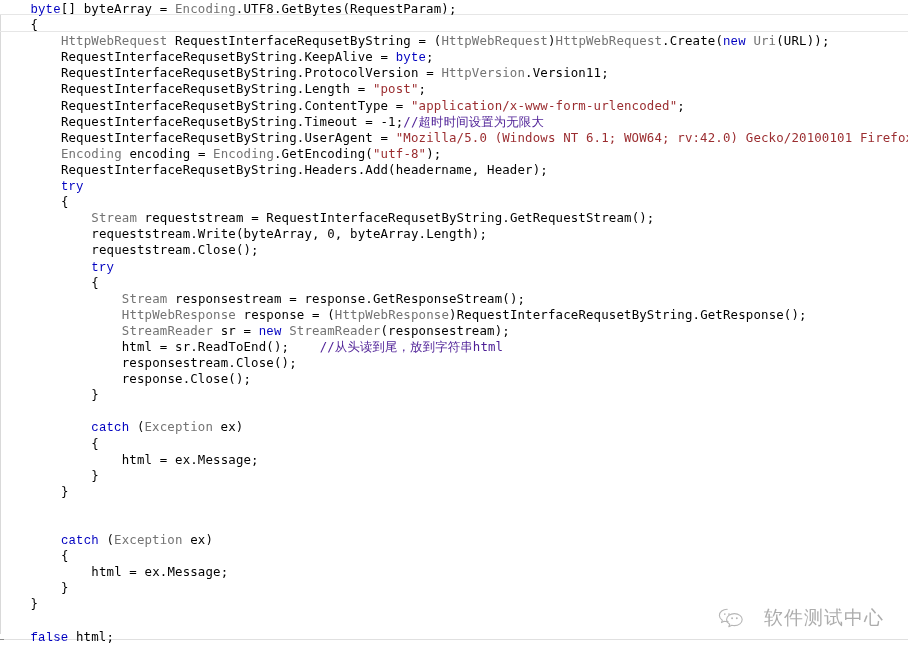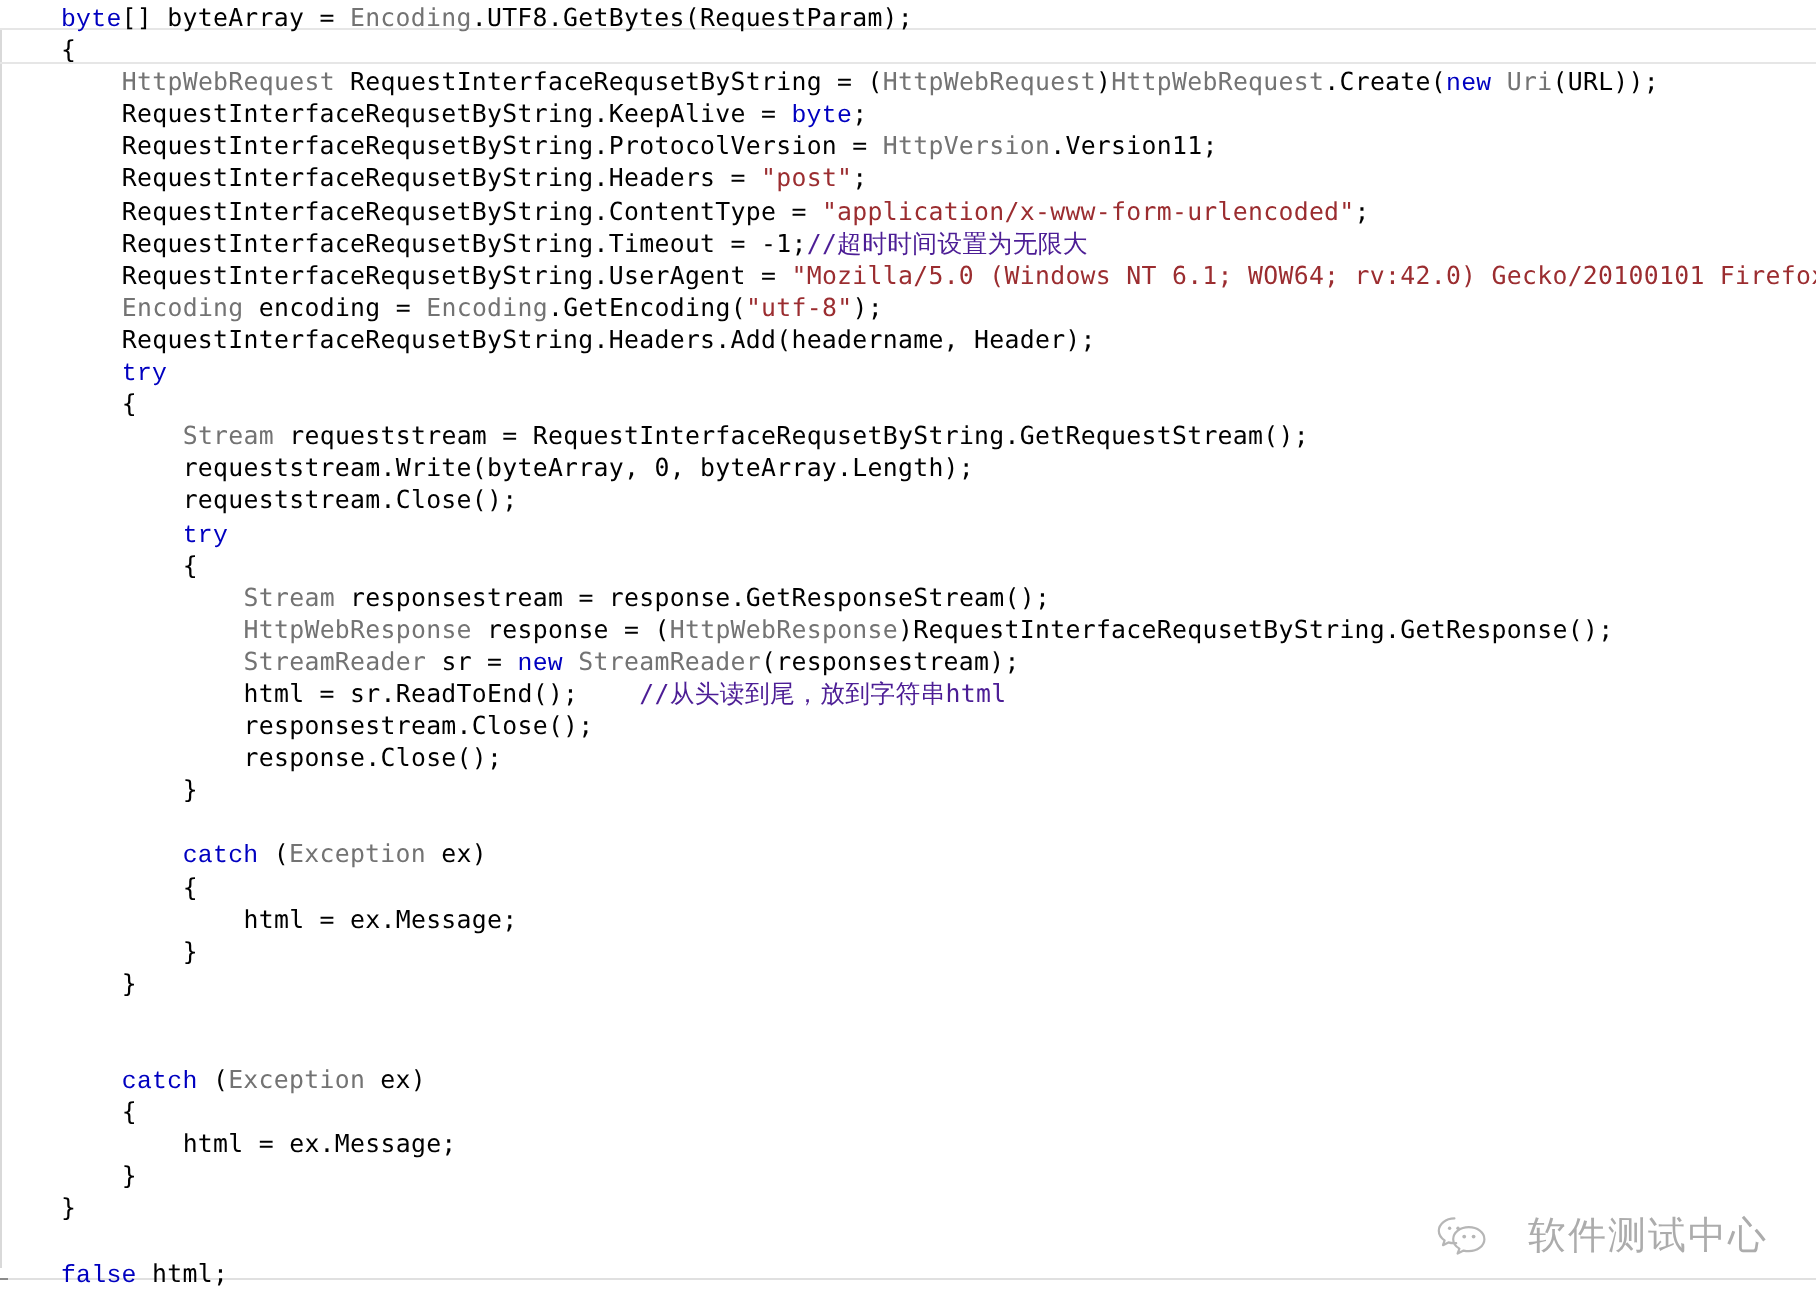--- a/index.html
+++ b/index.html
@@ -114,21 +114,21 @@
   <div class="rule top-b"></div>
   <div class="rule bot-a"></div>
   <div class="bottom-tick"></div>
 
   <div class="code" id="code-body">
       <div class="line"><span class="pln">    </span><span class="kw">byte</span><span class="pln">[] byteArray = </span><span class="typ">Encoding</span><span class="pln">.UTF8.GetBytes(RequestParam);</span></div>
       <div class="line"><span class="pln">    {</span></div>
       <div class="line"><span class="pln">        </span><span class="typ">HttpWebRequest</span><span class="pln"> RequestInterfaceRequsetByString = (</span><span class="typ">HttpWebRequest</span><span class="pln">)</span><span class="typ">HttpWebRequest</span><span class="pln">.Create(</span><span class="kw">new</span><span class="pln"> </span><span class="typ">Uri</span><span class="pln">(URL));</span></div>
       <div class="line"><span class="pln">        RequestInterfaceRequsetByString.KeepAlive = </span><span class="kw">byte</span><span class="pln">;</span></div>
       <div class="line"><span class="pln">        RequestInterfaceRequsetByString.ProtocolVersion = </span><span class="typ">HttpVersion</span><span class="pln">.Version11;</span></div>
-      <div class="line"><span class="pln">        RequestInterfaceRequsetByString.Headers = </span><span class="str">"post"</span><span class="pln">;</span></div>
+      <div class="line"><span class="pln">        RequestInterfaceRequsetByString.Length = </span><span class="str">"post"</span><span class="pln">;</span></div>
       <div class="line"><span class="pln">        RequestInterfaceRequsetByString.ContentType = </span><span class="str">"application/x-www-form-urlencoded"</span><span class="pln">;</span></div>
       <div class="line"><span class="pln">        RequestInterfaceRequsetByString.Timeout = -1;</span><span class="cmt">//超时时间设置为无限大</span></div>
       <div class="line"><span class="pln">        RequestInterfaceRequsetByString.UserAgent = </span><span class="str">"Mozilla/5.0 (Windows NT 6.1; WOW64; rv:42.0) Gecko/20100101 Firefox/42.0"</span></div>
       <div class="line"><span class="pln">        </span><span class="typ">Encoding</span><span class="pln"> encoding = </span><span class="typ">Encoding</span><span class="pln">.GetEncoding(</span><span class="str">"utf-8"</span><span class="pln">);</span></div>
       <div class="line"><span class="pln">        RequestInterfaceRequsetByString.Headers.Add(headername, Header);</span></div>
       <div class="line"><span class="pln">        </span><span class="kw">try</span></div>
       <div class="line"><span class="pln">        {</span></div>
       <div class="line"><span class="pln">            </span><span class="typ">Stream</span><span class="pln"> requeststream = RequestInterfaceRequsetByString.GetRequestStream();</span></div>
       <div class="line"><span class="pln">            requeststream.Write(byteArray, 0, byteArray.Length);</span></div>
       <div class="line"><span class="pln">            requeststream.Close();</span></div>

